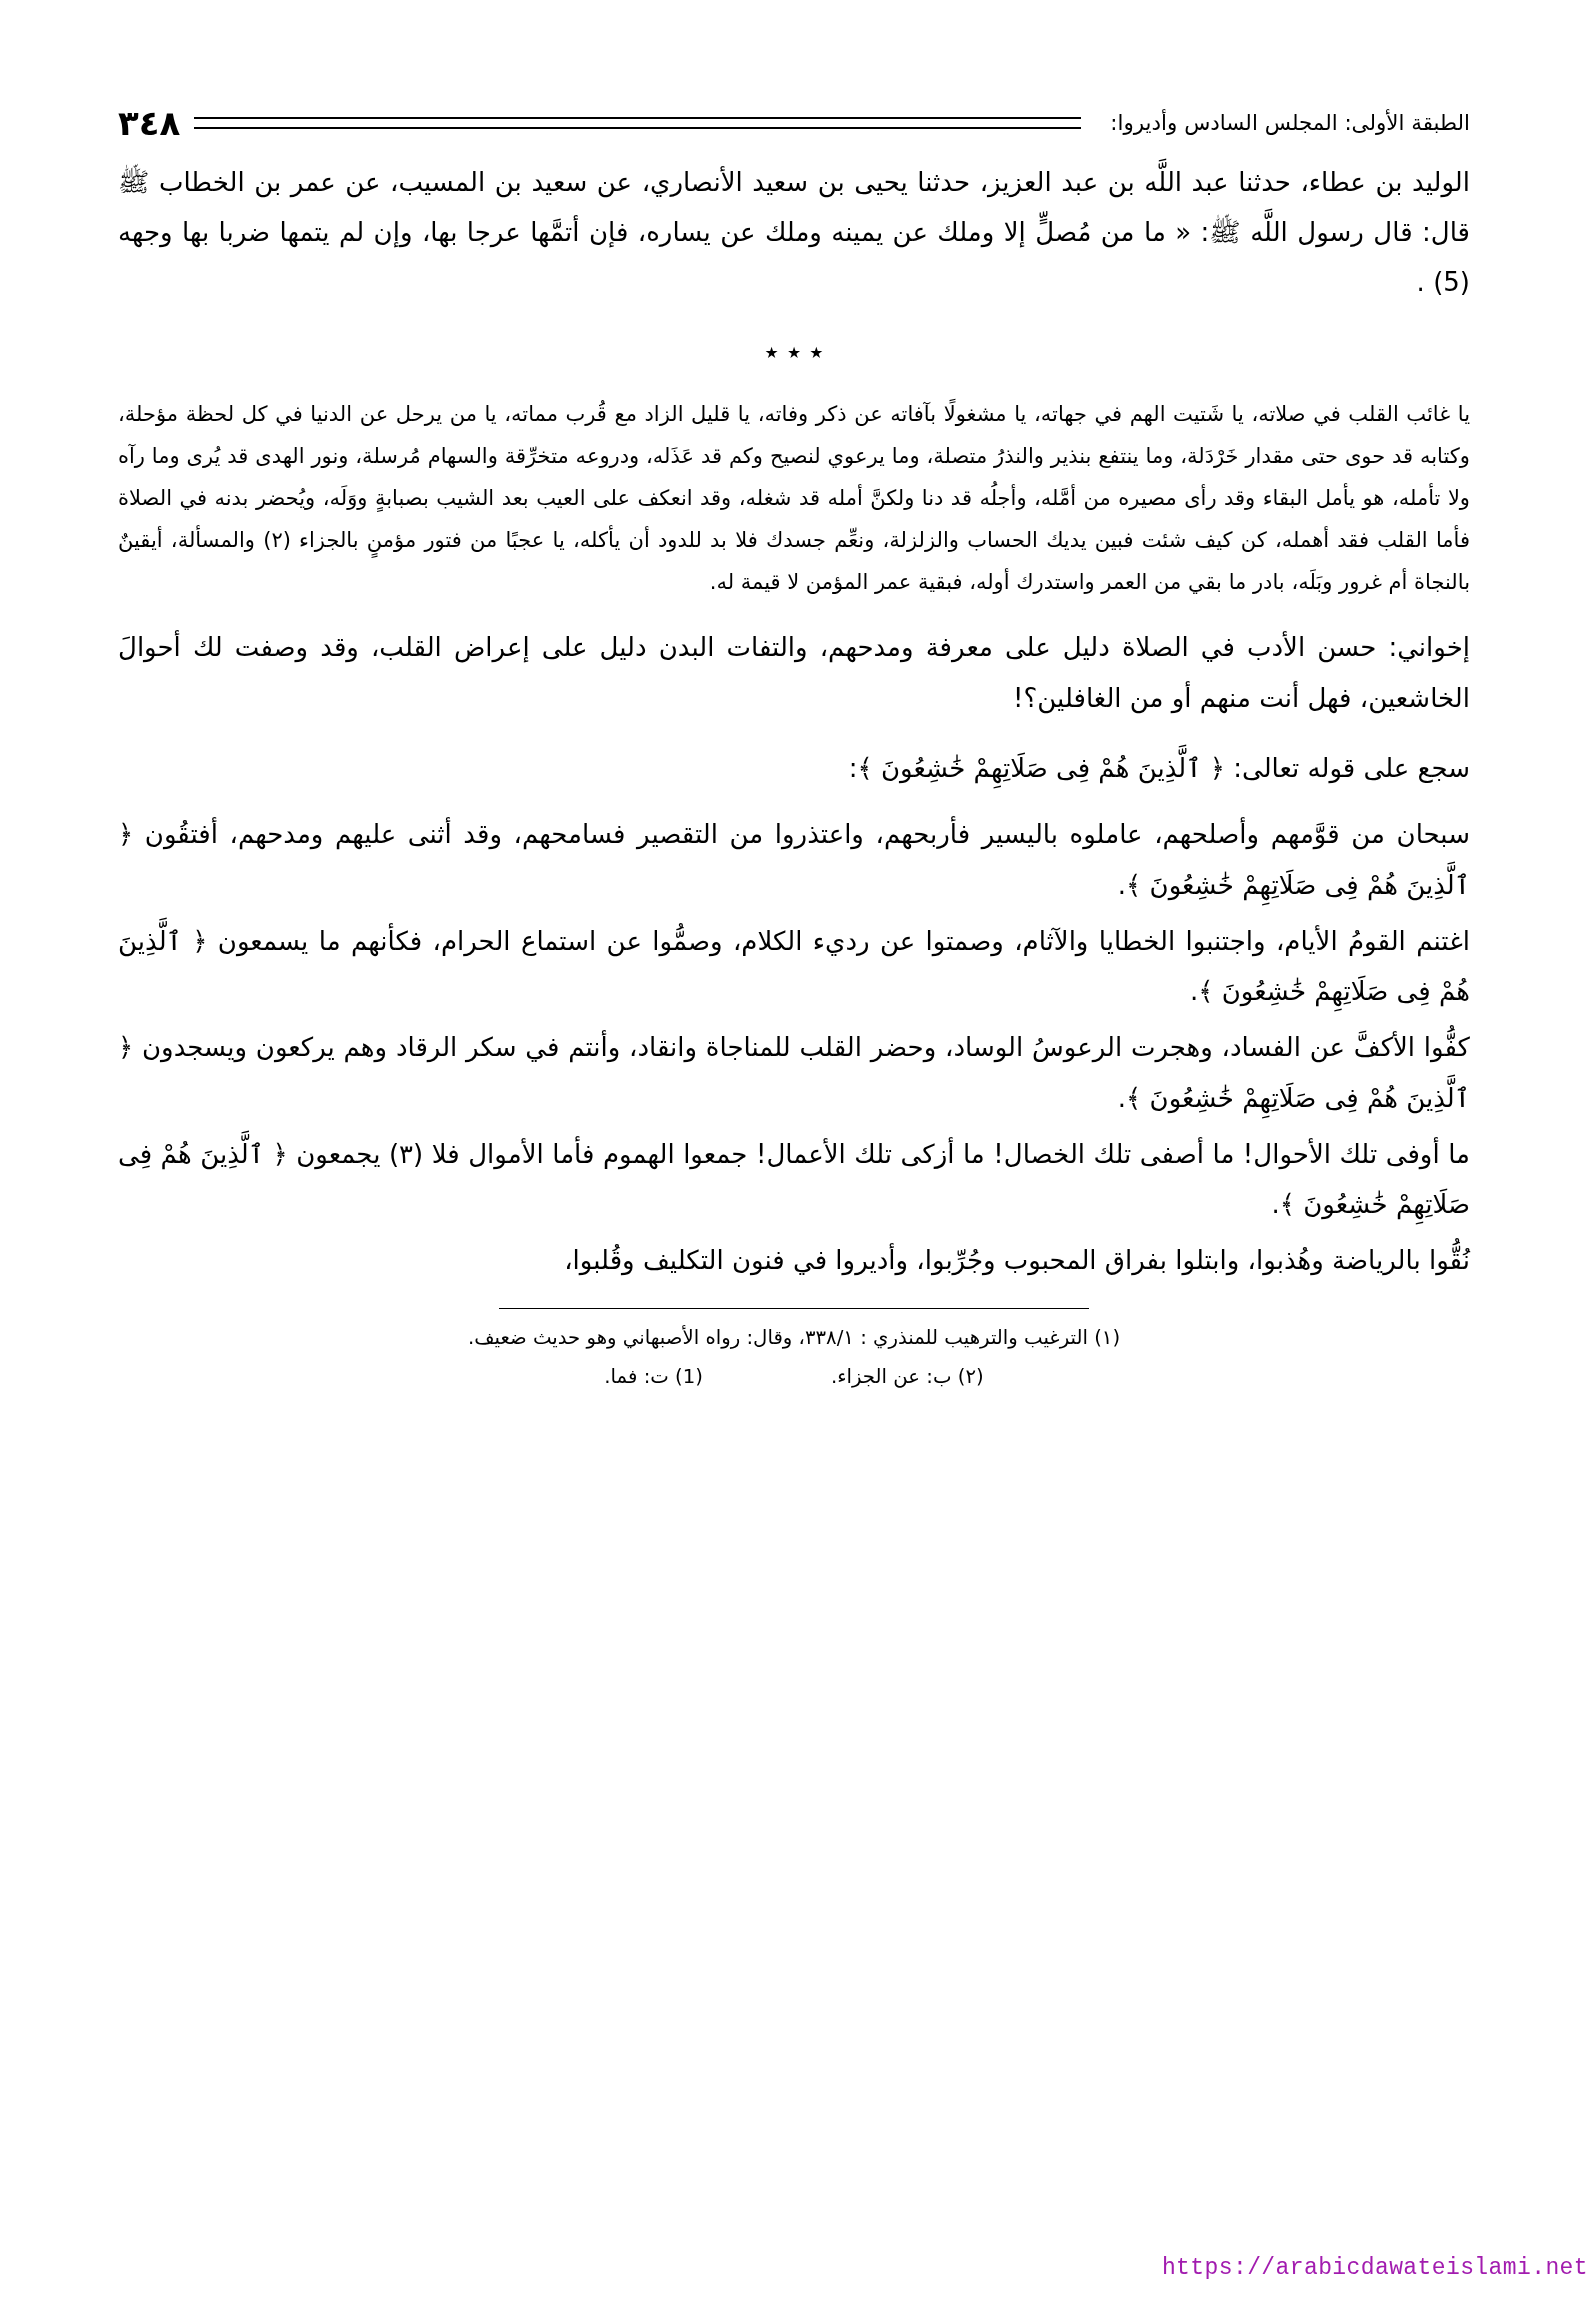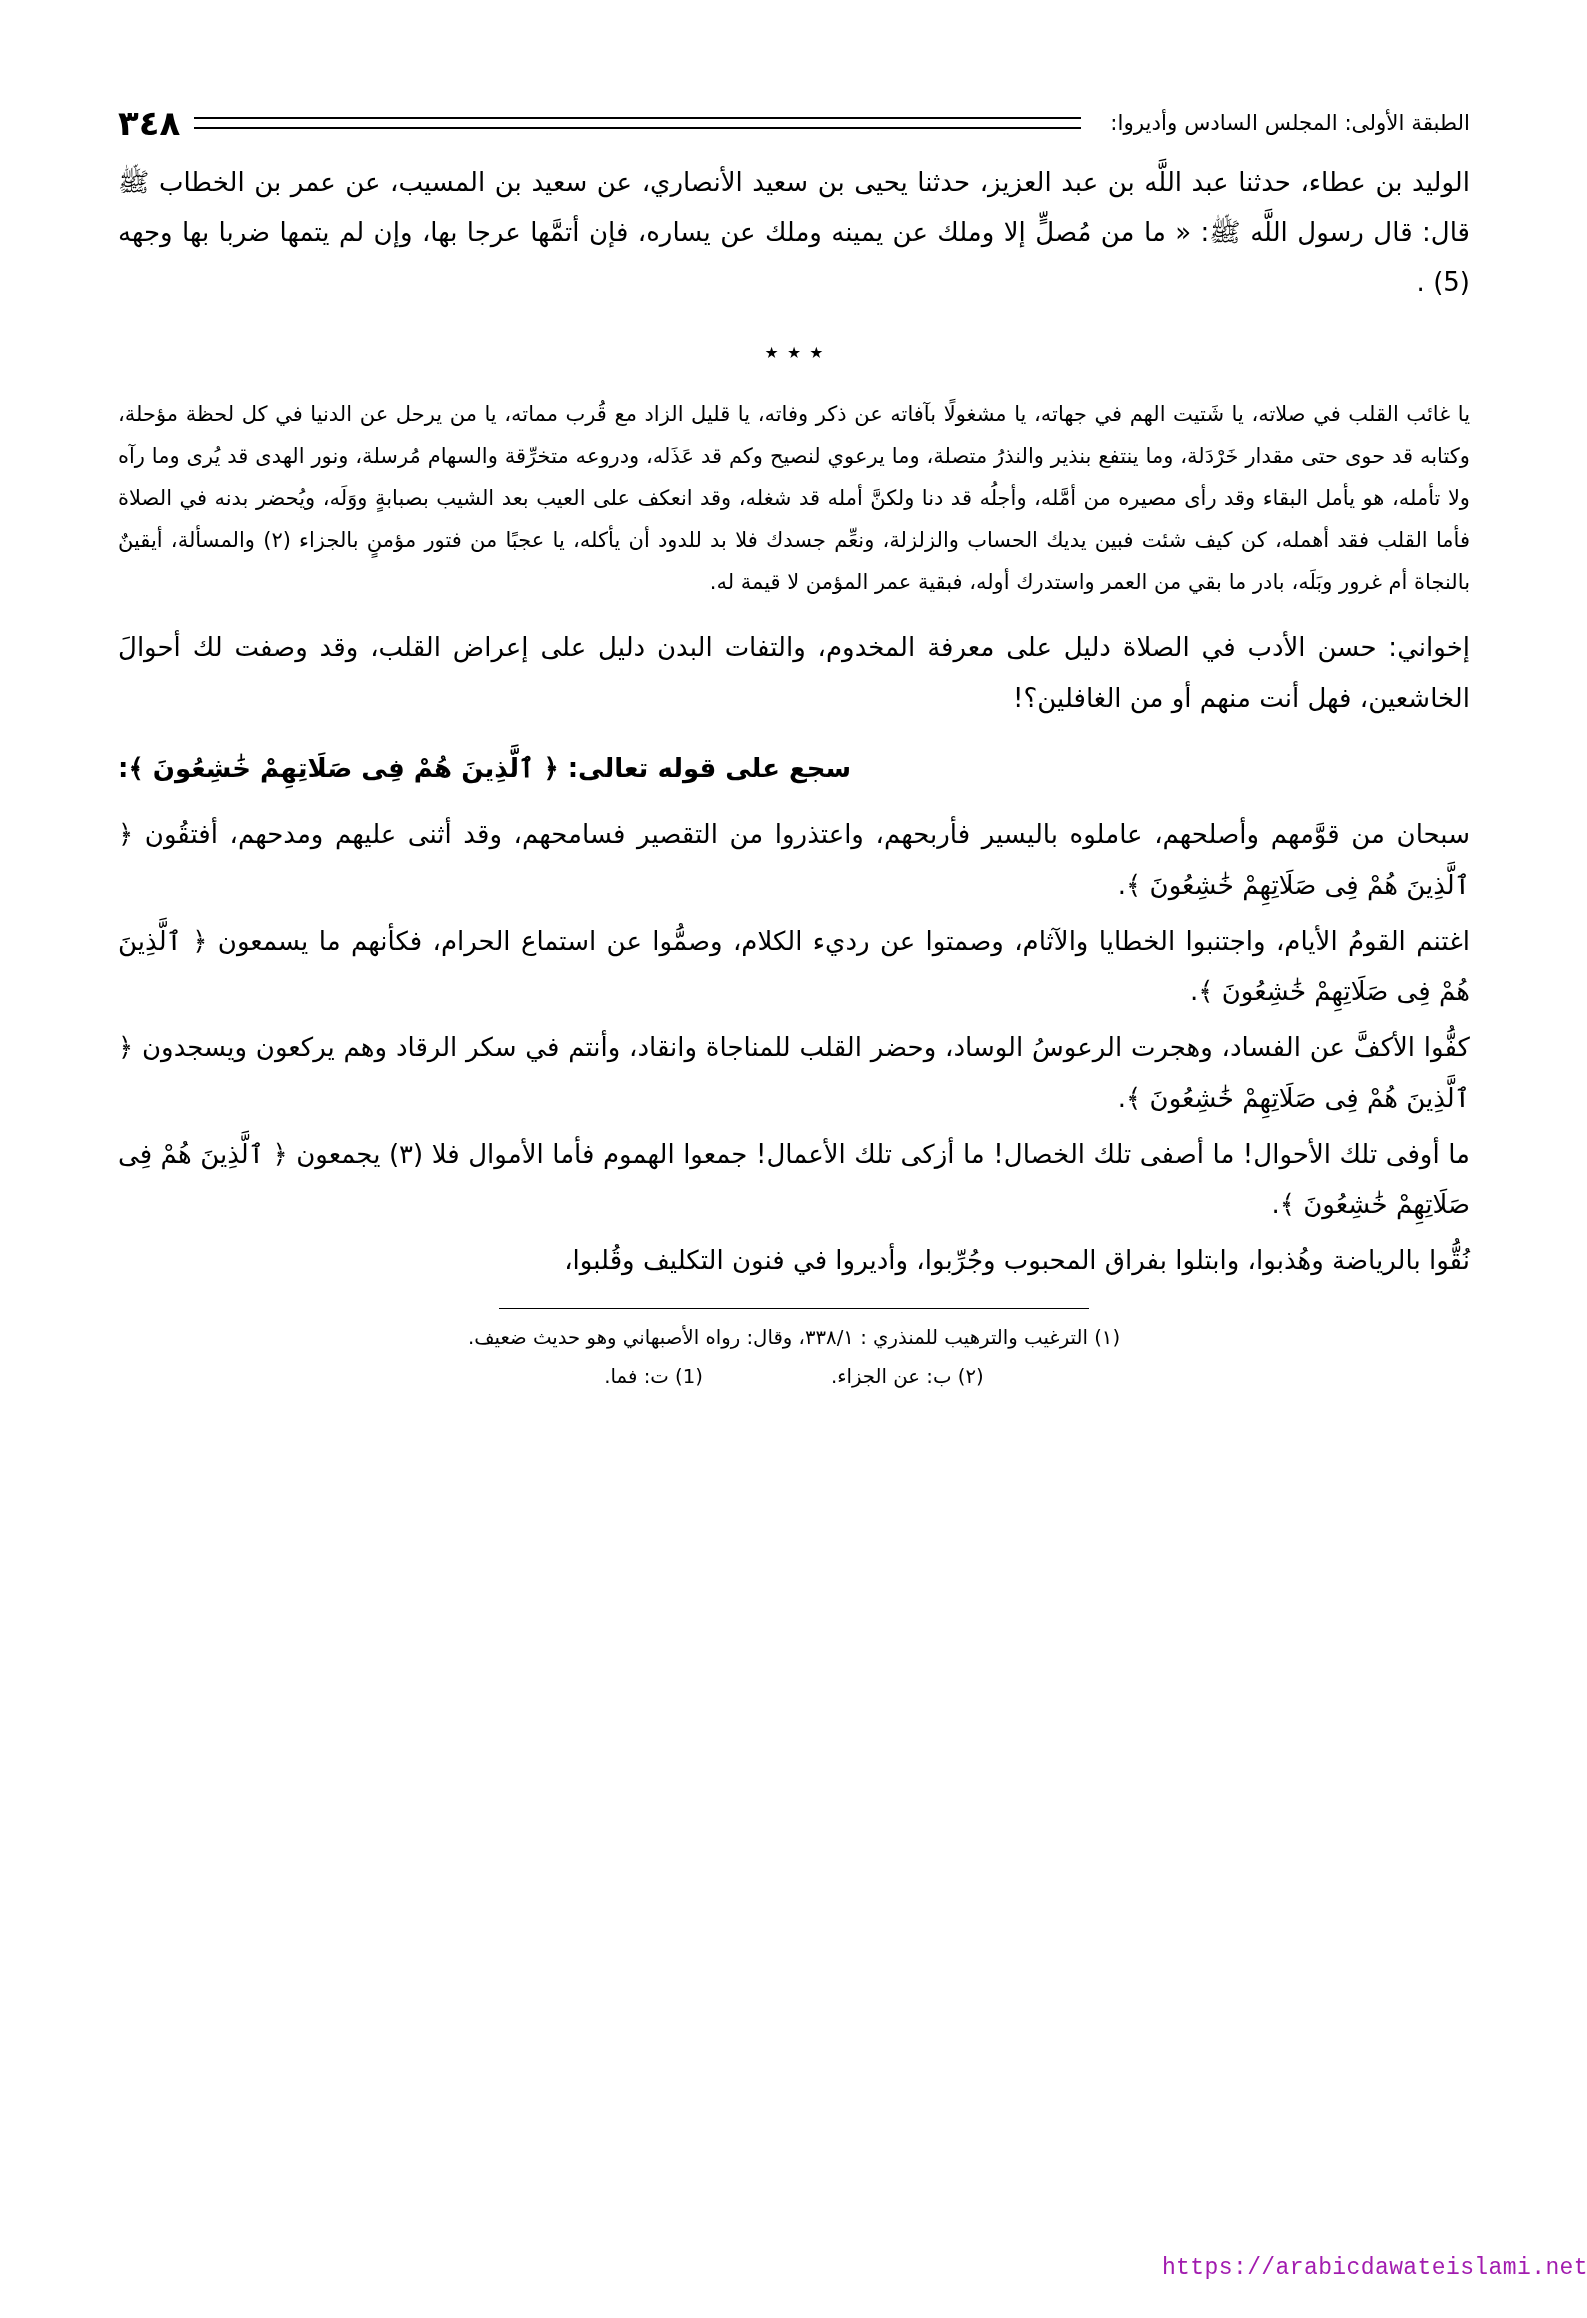--- a/index.html
+++ b/index.html
@@ -77,22 +77,22 @@
     text-align: justify;
   }
   p.ikhwani {
     font-size: 26px;
     line-height: 1.95;
     margin: 19px 0 0 0;
     text-align: justify;
   }
   p.heading-saj {
     font-size: 26px;
-    font-weight: bold;
-    text-align: left;
+    font-weight: normal;
+    text-align: right;
     margin: 22px 0 17px 0;
     line-height: 1.8;
   }
   p.block {
     font-size: 26px;
     line-height: 1.95;
     margin: 0 0 5.1px 0;
     text-align: justify;
   }
 
@@ -147,21 +147,21 @@
   </div>
 
   <div class="body">
 
     <p class="isnad">الوليد بن عطاء، حدثنا عبد اللَّه بن عبد العزيز، حدثنا يحيى بن سعيد الأنصاري، عن سعيد بن المسيب، عن عمر بن الخطاب ﷺ قال: قال رسول اللَّه ﷺ: « ما من مُصلٍّ إلا وملك عن يمينه وملك عن يساره، فإن أتمَّها عرجا بها، وإن لم يتمها ضربا بها وجهه (5) .</p>
 
     <div class="stars">٭ ٭ ٭</div>
 
     <p class="sermon">يا غائب القلب في صلاته، يا شَتيت الهم في جهاته، يا مشغولًا بآفاته عن ذكر وفاته، يا قليل الزاد مع قُرب مماته، يا من يرحل عن الدنيا في كل لحظة مؤحلة، وكتابه قد حوى حتى مقدار خَرْدَلة، وما ينتفع بنذير والنذرُ متصلة، وما يرعوي لنصيح وكم قد عَذَله، ودروعه متخرِّقة والسهام مُرسلة، ونور الهدى قد يُرى وما رآه ولا تأمله، هو يأمل البقاء وقد رأى مصيره من أمَّله، وأجلُه قد دنا ولكنَّ أمله قد شغله، وقد انعكف على العيب بعد الشيب بصبابةٍ ووَلَه، ويُحضر بدنه في الصلاة فأما القلب فقد أهمله، كن كيف شئت فبين يديك الحساب والزلزلة، ونعِّم جسدك فلا بد للدود أن يأكله، يا عجبًا من فتور مؤمنٍ بالجزاء (٢) والمسألة، أيقينٌ بالنجاة أم غرور وبَلَه، بادر ما بقي من العمر واستدرك أوله، فبقية عمر المؤمن لا قيمة له.</p>
 
-    <p class="ikhwani">إخواني: حسن الأدب في الصلاة دليل على معرفة المخدوم، والتفات البدن دليل على إعراض القلب، وقد وصفت لك أحوالَ الخاشعين، فهل أنت منهم أو من الغافلين؟!</p>
+    <p class="ikhwani">إخواني: حسن الأدب في الصلاة دليل على معرفة ومدحهم، والتفات البدن دليل على إعراض القلب، وقد وصفت لك أحوالَ الخاشعين، فهل أنت منهم أو من الغافلين؟!</p>
 
     <p class="heading-saj">سجع على قوله تعالى: ﴿ ٱلَّذِينَ هُمْ فِى صَلَاتِهِمْ خَٰشِعُونَ ﴾:</p>
 
     <p class="block">سبحان من قوَّمهم وأصلحهم، عاملوه باليسير فأربحهم، واعتذروا من التقصير فسامحهم، وقد أثنى عليهم ومدحهم، أفتقُون ﴿ ٱلَّذِينَ هُمْ فِى صَلَاتِهِمْ خَٰشِعُونَ ﴾.</p>
     <p class="block">اغتنم القومُ الأيام، واجتنبوا الخطايا والآثام، وصمتوا عن رديء الكلام، وصمُّوا عن استماع الحرام، فكأنهم ما يسمعون ﴿ ٱلَّذِينَ هُمْ فِى صَلَاتِهِمْ خَٰشِعُونَ ﴾.</p>
     <p class="block">كفُّوا الأكفَّ عن الفساد، وهجرت الرعوسُ الوساد، وحضر القلب للمناجاة وانقاد، وأنتم في سكر الرقاد وهم يركعون ويسجدون ﴿ ٱلَّذِينَ هُمْ فِى صَلَاتِهِمْ خَٰشِعُونَ ﴾.</p>
     <p class="block">ما أوفى تلك الأحوال! ما أصفى تلك الخصال! ما أزكى تلك الأعمال! جمعوا الهموم فأما الأموال فلا (٣) يجمعون ﴿ ٱلَّذِينَ هُمْ فِى صَلَاتِهِمْ خَٰشِعُونَ ﴾.</p>
     <p class="block">نُقُّوا بالرياضة وهُذبوا، وابتلوا بفراق المحبوب وجُرِّبوا، وأديروا في فنون التكليف وقُلبوا،</p>
 
   </div>

